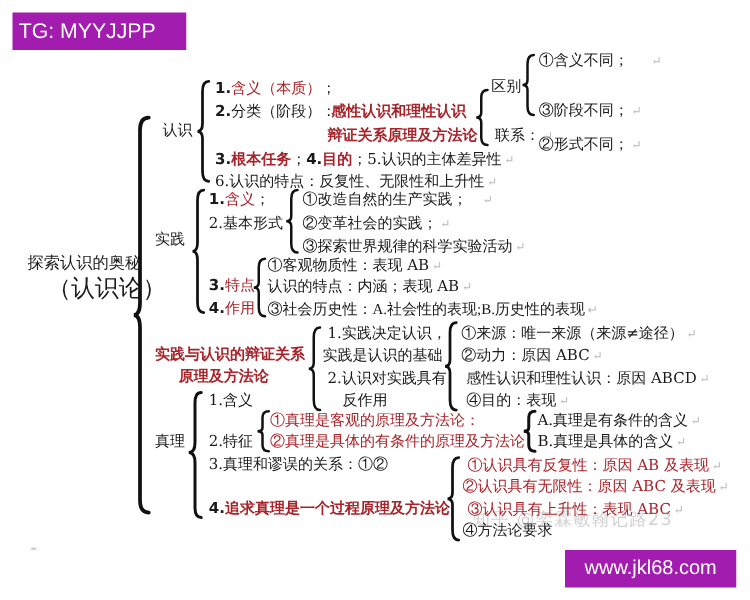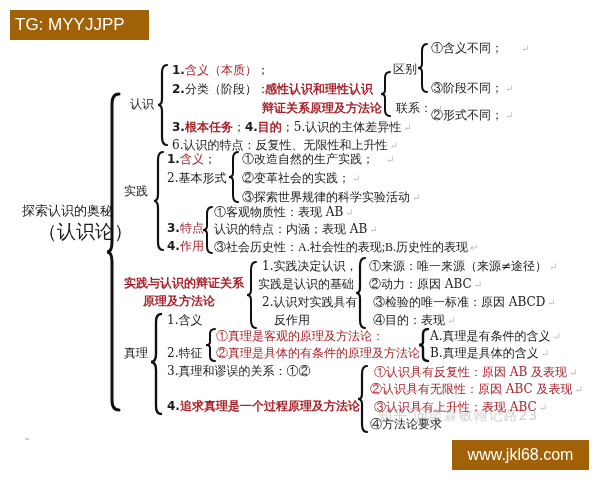--- a/index.html
+++ b/index.html
@@ -4,21 +4,21 @@
 <style>
   html, body { margin:0; padding:0; }
   body { width:600px; height:480px; background:#ffffff; position:relative; overflow:hidden;
          font-family:"DejaVu Serif","Liberation Serif",serif; color:#1a1a1a; }
   .t { position:absolute; font-size:12px; line-height:14px; white-space:nowrap; }
   .b { font-weight:bold; font-family:"DejaVu Sans","Liberation Sans",sans-serif; }
   .red { color:#a8232a; }
   .ret { color:#bbbbbb; font-size:10px; margin-left:2px; }
   .brace { position:absolute; }
   .brace path { fill:none; stroke:#111; stroke-linecap:round; }
-  .wm { position:absolute; background:#a16207; color:#ffffff; font-family:"Liberation Sans","DejaVu Sans",sans-serif; }
+  .wm { position:absolute; background:#a21caf; color:#ffffff; font-family:"Liberation Sans","DejaVu Sans",sans-serif; }
   #wm-top { left:10px; top:10px; width:139px; height:30px; font-size:17px; line-height:30px; padding-left:5px; box-sizing:border-box; }
   #wm-bot { left:452px; top:440px; width:137px; height:30px; font-size:16px; line-height:30px; text-align:center; }
   .ghost { position:absolute; left:378px; top:407px; font-size:14px; color:rgba(150,150,150,0.45);
            font-family:"DejaVu Sans",sans-serif; letter-spacing:1px; }
 </style>
 </head>
 <body>
 
 <div id="wm-top" class="wm">TG: MYYJJPP</div>
 <div id="wm-bot" class="wm">www.jkl68.com</div>
@@ -92,21 +92,21 @@
 </svg>
 <div class="t" style="left:262px;top:259px;">1.实践决定认识，</div>
 <div class="t" style="left:258px;top:277px;">实践是认识的基础</div>
 <div class="t" style="left:262px;top:295px;">2.认识对实践具有</div>
 <div class="t" style="left:274px;top:313px;">反作用</div>
 <svg class="brace" style="left:355px;top:256px;" width="12" height="74">
   <path d="M10,2 Q5,2 5,10 L5,32 Q5,37 1,37 Q5,37 5,42 L5,64 Q5,72 10,72" stroke-width="2.2"></path>
 </svg>
 <div class="t" style="left:369px;top:259px;"><span>①来源：唯一来源（来源≠途径）</span><span class="ret">↵</span></div>
 <div class="t" style="left:369px;top:277px;"><span>②动力：原因 ABC</span><span class="ret">↵</span></div>
-<div class="t" style="left:373px;top:295px;"><span>③检验的唯一标准：原因 ABCD</span><span class="ret">↵</span></div>
+<div class="t" style="left:373px;top:295px;"><span>感性认识和理性认识：原因 ABCD</span><span class="ret">↵</span></div>
 <div class="t" style="left:373px;top:313px;"><span>④目的：表现</span><span class="ret">↵</span></div>
 
 <div class="t" style="left:124px;top:346px;">真理</div>
 <svg class="brace" style="left:150px;top:312px;" width="14" height="104">
   <path d="M11,2 Q6,2 6,10 L6,42 Q6,50 1,50 Q6,50 6,58 L6,94 Q6,102 11,102" stroke-width="2.4"></path>
 </svg>
 <div class="t" style="left:167px;top:313px;">1.含义</div>
 <div class="t" style="left:167px;top:346px;">2.特征</div>
 <svg class="brace" style="left:205px;top:327px;" width="12" height="36">
   <path d="M10,2 Q5,2 5,7 L5,15 Q5,18 1,18 Q5,18 5,21 L5,29 Q5,34 10,34" stroke-width="2"></path>

